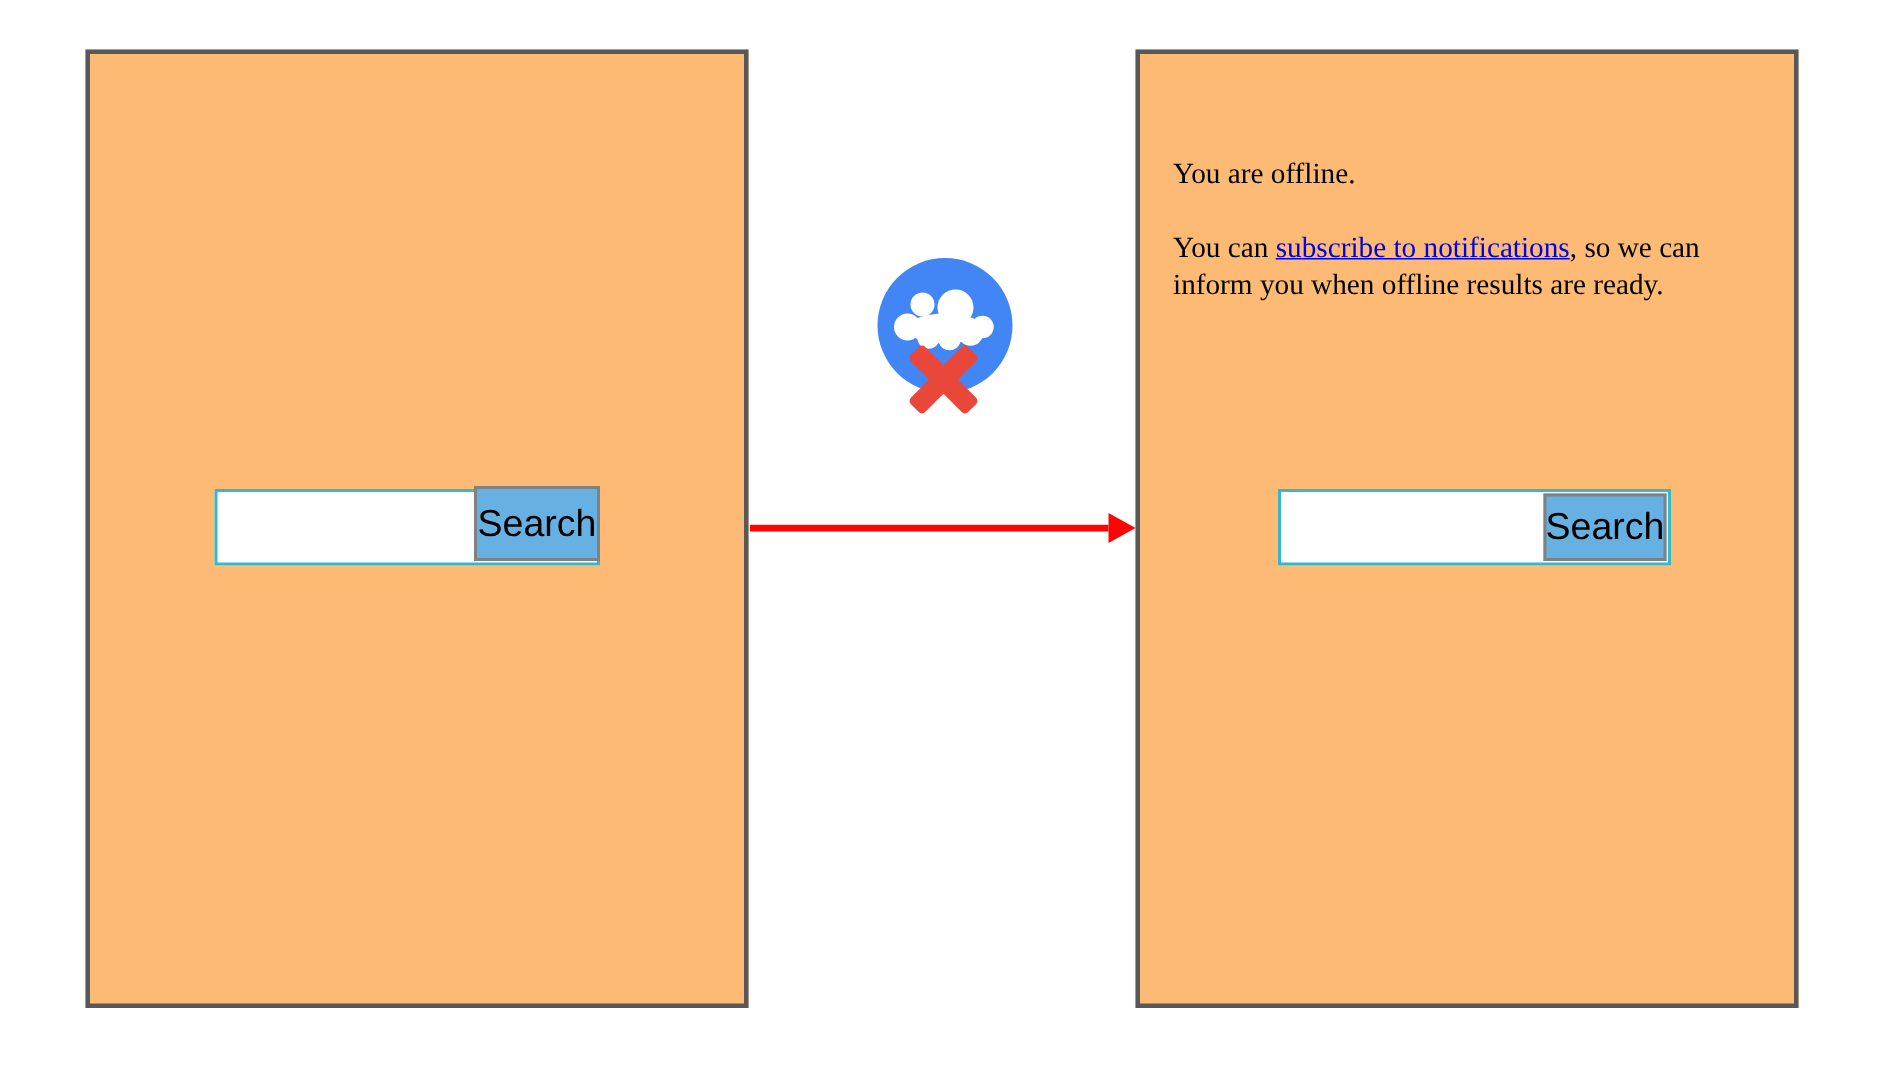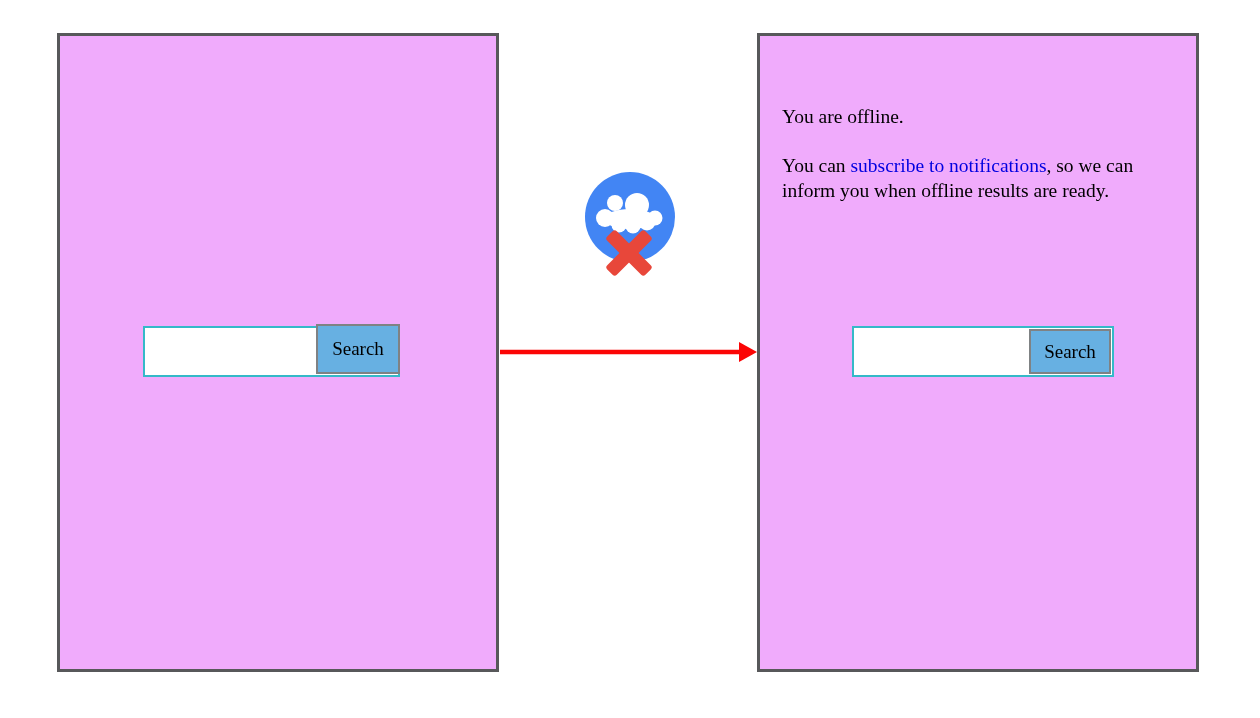--- a/index.html
+++ b/index.html
@@ -11,52 +11,52 @@
     --arrow-red:#fb0505;
     --icon-blue:#4285f4;
     --icon-x-red:#e8473a;
   }
   *{margin:0;padding:0;box-sizing:border-box;}
   html,body{width:1260px;height:718px;background:#ffffff;font-family:"Liberation Sans",sans-serif;}
   body{position:relative;overflow:hidden;}
 
   .frame{
     position:absolute;top:33px;width:442px;height:639px;
-    border:3px solid var(--frame-border);background:#f0abfc;
+    border:3px solid var(--frame-border);background:#fdba74;
   }
   .frame-before{left:57px;}
   .frame-after{left:757px;}
 
   .search-widget{position:absolute;}
   .search-input{
     position:absolute;border:2px solid var(--input-border);
     background:#fff;outline:none;font-size:18px;padding:0 8px;
     font-family:"Liberation Sans",sans-serif;
   }
   .search-button{
     position:absolute;background:var(--button-bg);
     border:2px solid var(--button-border);
-    color:#000;font-size:19px;font-family:Liberation Serif, serif;
+    color:#000;font-size:25px;font-family:Liberation Sans, sans-serif;
     display:flex;align-items:center;justify-content:center;cursor:pointer;
   }
 
   
   .before-input{left:83px;top:290px;width:257px;height:51px;}
   .before-button{left:256px;top:288px;width:84px;height:50px;}
 
   
   .after-input{left:92px;top:290px;width:262px;height:51px;}
   .after-button{left:269px;top:293px;width:82px;height:45px;}
 
   .offline-text{
     position:absolute;left:22px;top:68px;width:408px;
     font-family:"Liberation Serif",serif;font-size:19.5px;line-height:1.32;color:#000;
   }
   .offline-text p{margin:0 0 23px 0;}
-  .offline-text a{color:var(--link-blue);cursor:pointer;}
+  .offline-text a{color:var(--link-blue);text-decoration:underline;cursor:pointer;}
 
   .offline-icon{position:absolute;left:583px;top:170px;width:94px;height:112px;}
   .flow-arrow{position:absolute;left:499px;top:339px;width:259px;height:26px;}
 </style>
 </head>
 <body>
 
 <div class="frame frame-before">
   <div class="search-widget">
     <input class="search-input before-input" type="text" value="" style="">

